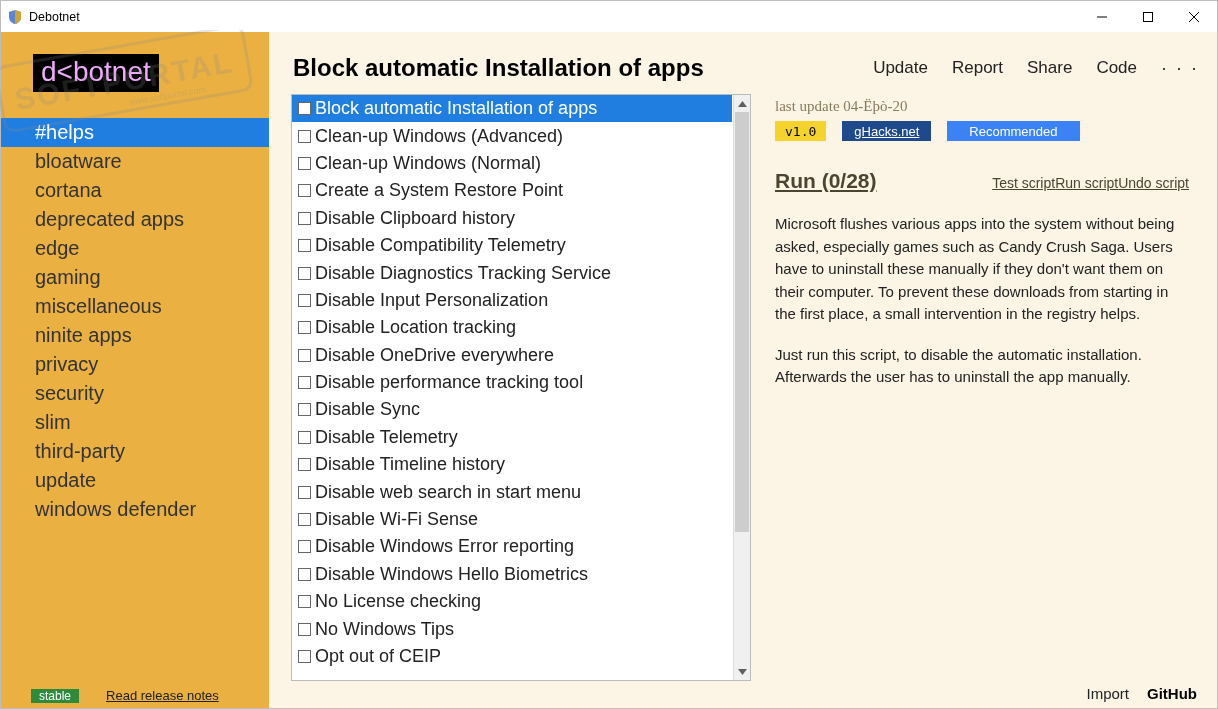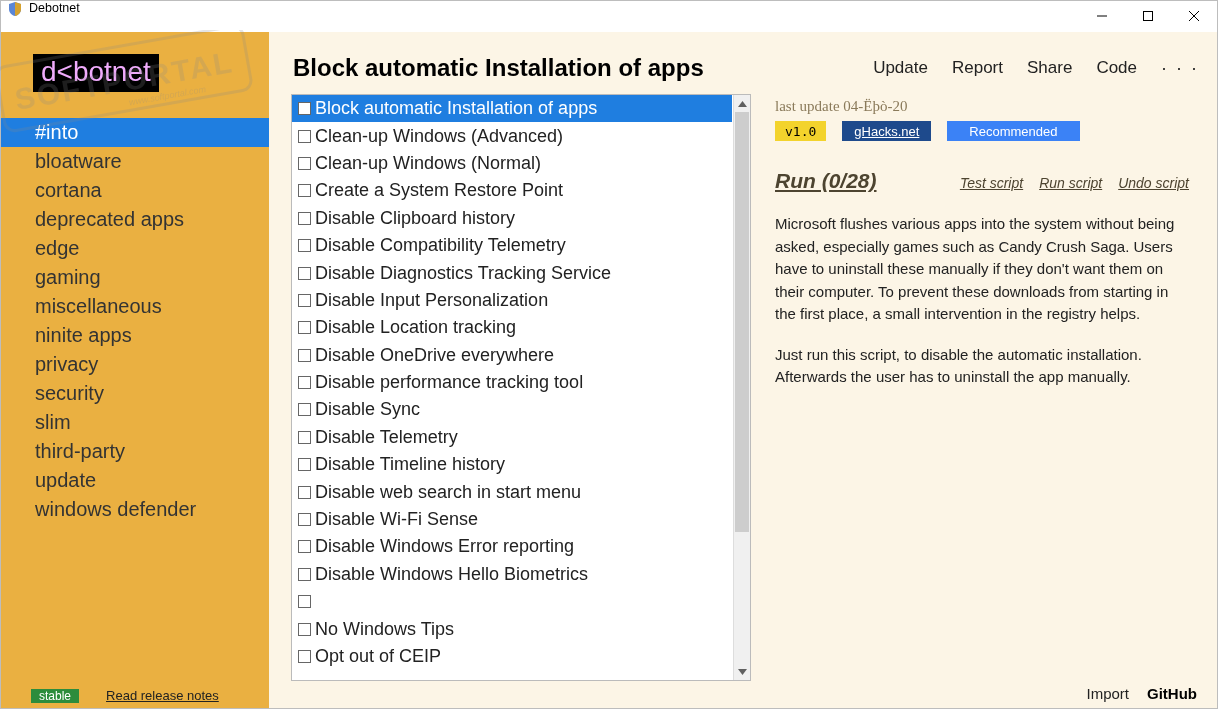--- a/index.html
+++ b/index.html
@@ -17,21 +17,21 @@
     width: 100%;
     height: 100%;
     border: 1px solid #bdbdbd;
     display: flex;
     flex-direction: column;
     background: #fff;
   }
   .titlebar {
     height: 31px;
     display: flex;
-    align-items: flex-start;
+    align-items: center;
     padding-left: 6px;
     background: #fff;
     border-bottom: 0;
   }
   .titlebar-icon {
     width: 16px; height: 16px;
     margin-right: 6px;
   }
   .titlebar-title { font-size: 12.5px; color: #000; }
   .win-controls { margin-left: auto; display: flex; }
@@ -200,23 +200,21 @@
     color: #fff;
     height: 20px;
     display: flex; align-items: center;
   }
   .badge-version { background: #f3d32c; color: #000; font-family: monospace; font-size: 13px; padding: 2px 10px;}
   .badge-link { background: #1e4a8c; text-decoration: underline; }
   .badge-reco { background: #3b82f6; padding: 2px 22px; }
   .run-row {
     display: flex;
     align-items: baseline;
-    gap: 16px;
     margin-bottom: 20px;
-    font-style: italic;
   }
   .run-label {
     font-size: 21px;
     font-weight: 700;
     color: #4d4430;
     text-decoration: underline;
   }
   .script-link {
     font-size: 14px;
     color: #4d4430;
@@ -272,21 +270,21 @@
           </svg>
       </div>
     </div>
   </div>
 
   <div class="client">
 
     <div class="sidebar">
       <div class="brand">d&lt;botnet</div>
       <div class="sidebar-items" id="sidebar-items">
-          <div class="sidebar-item selected">#into</div>
+          <div class="sidebar-item selected">#helps</div>
           <div class="sidebar-item">bloatware</div>
           <div class="sidebar-item">cortana</div>
           <div class="sidebar-item">deprecated apps</div>
           <div class="sidebar-item">edge</div>
           <div class="sidebar-item">gaming</div>
           <div class="sidebar-item">miscellaneous</div>
           <div class="sidebar-item">ninite apps</div>
           <div class="sidebar-item">privacy</div>
           <div class="sidebar-item">security</div>
           <div class="sidebar-item">slim</div>
@@ -384,20 +382,21 @@
               <div class="list-item">
                 <span class="checkbox"></span>
                 <span>Disable Windows Error reporting</span>
               </div>
               <div class="list-item">
                 <span class="checkbox"></span>
                 <span>Disable Windows Hello Biometrics</span>
               </div>
               <div class="list-item">
                 <span class="checkbox"></span>
+                <span>No License checking</span>
               </div>
               <div class="list-item">
                 <span class="checkbox"></span>
                 <span>No Windows Tips</span>
               </div>
               <div class="list-item">
                 <span class="checkbox"></span>
                 <span>Opt out of CEIP</span>
               </div>
             </div>

